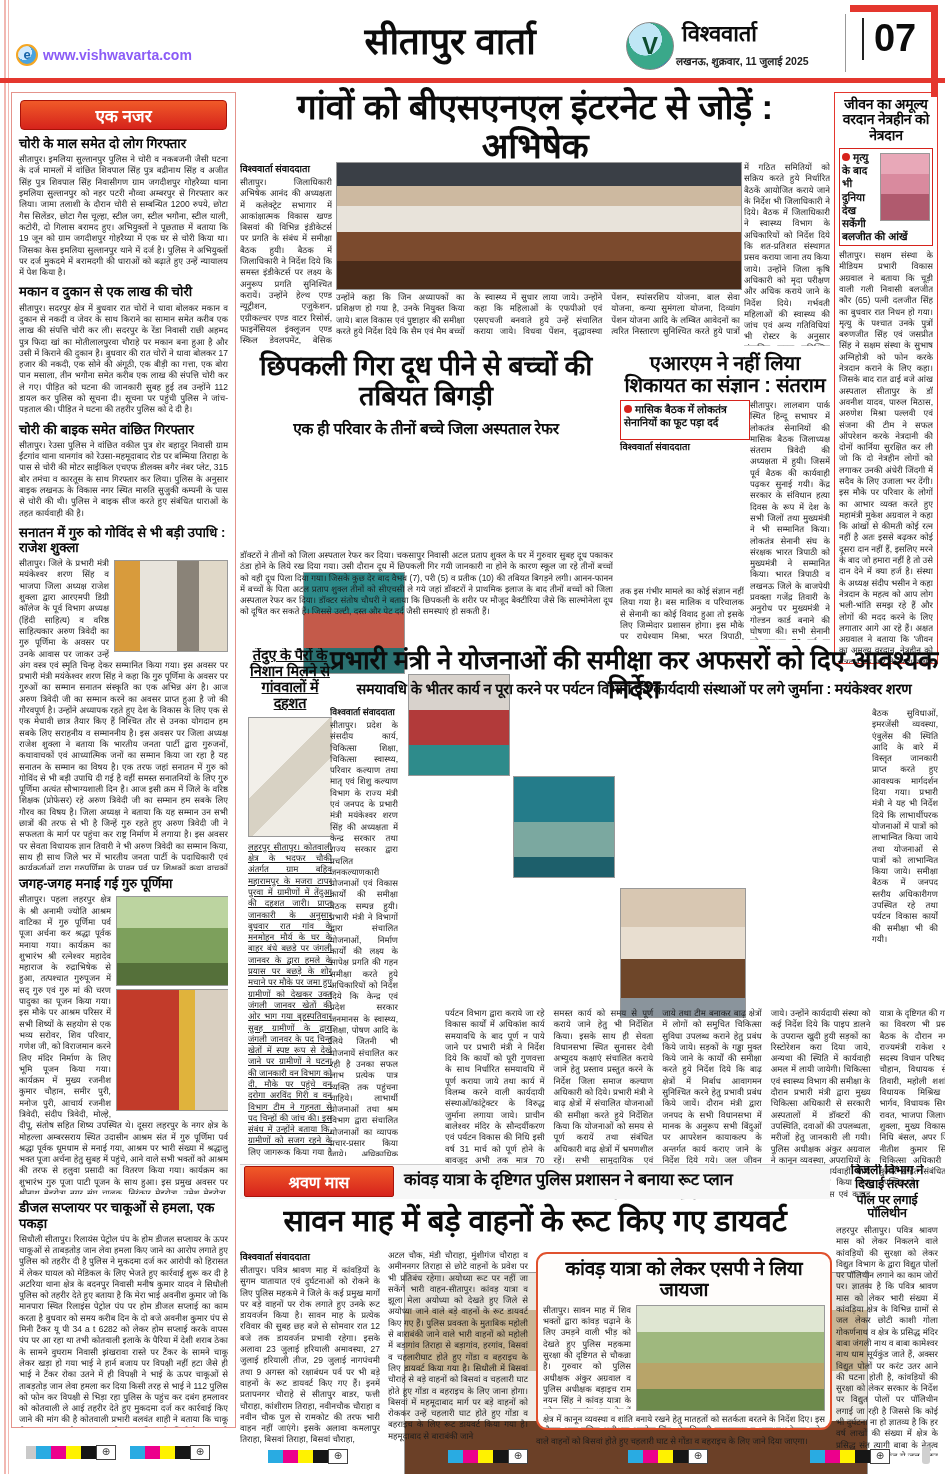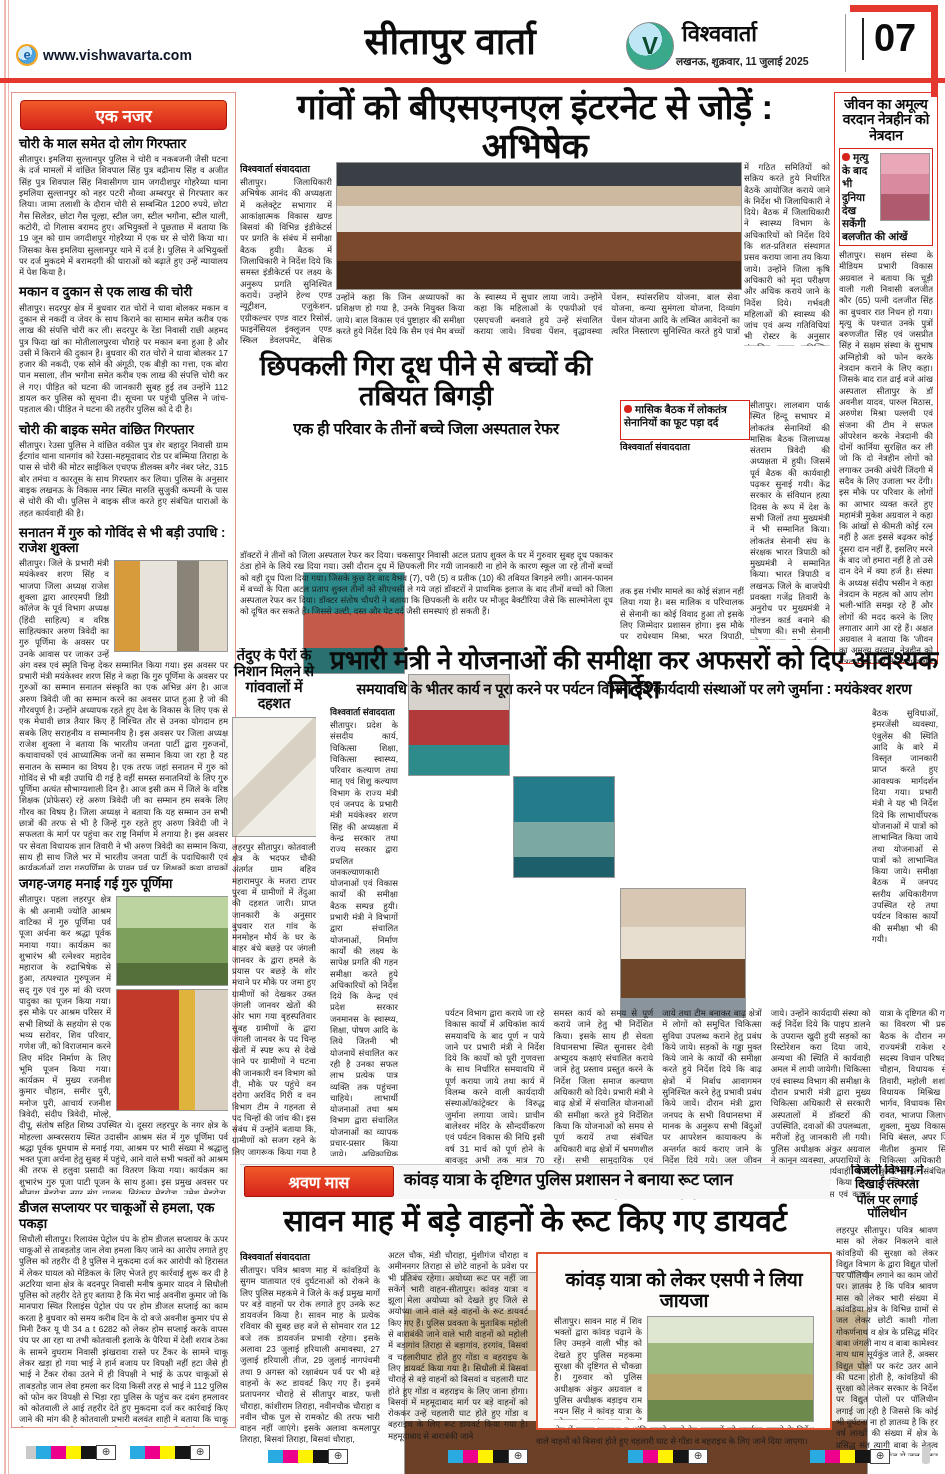--- a/index.html
+++ b/index.html
@@ -40,21 +40,21 @@
 </head>
 <body>
 
 <div class="sheet">
 
   <div class="abs" style="left:4px;top:0;width:2px;height:1474px;background:#f2b8b2;"></div>
   <div class="abs" style="left:8px;top:0;width:1px;height:1474px;background:#f2b8b2;"></div>
 
   <div class="abs" style="left:16px;top:44px;display:flex;align-items:center;gap:5px;">
     <span style="display:inline-block;width:18px;height:18px;border-radius:50%;background:radial-gradient(circle at 35% 35%,#cfe9ff 0 45%,#4aa3e0 46% 100%);border:2px solid #f5a623;color:#1663a8;font-weight:bold;font-size:13px;line-height:17px;text-align:center;">e</span>
-    <span style="font-weight:bold;font-size:14px;color:#0f172a;">www.vishwavarta.com</span>
+    <span style="font-weight:bold;font-size:14px;color:#8b5cf6;">www.vishwavarta.com</span>
   </div>
 
   <div class="abs hl center" style="left:300px;top:22px;width:300px;font-size:37px;">सीतापुर वार्ता</div>
 
   <div class="abs" style="left:626px;top:22px;width:46px;height:46px;border-radius:50%;background:radial-gradient(circle at 40% 35%,#bfe6f5 0 40%,#3aa88a 41% 75%,#2d7fb8 76% 100%);border:1px solid #888;color:#0d4d2f;font-weight:bold;font-size:24px;text-align:center;line-height:46px;">V</div>
   <div class="abs hl" style="left:682px;top:22px;font-size:22px;">विश्ववार्ता</div>
   <div class="abs" style="left:676px;top:54px;font-size:10.5px;font-weight:bold;color:#222;">लखनऊ,  शुक्रवार, 11 जुलाई 2025</div>
 
   <div class="abs" style="left:845px;top:14px;width:1px;height:58px;background:#999;"></div>
   <div class="abs" style="left:850px;top:5px;width:88px;height:7px;background:#e4372e;"></div>
@@ -128,20 +128,21 @@
   <div class="abs hl center" style="left:240px;top:420px;width:372px;font-size:15.5px;font-weight:600;">एक ही परिवार के तीनों बच्चे जिला अस्पताल रेफर</div>
 
   <div class="abs photo ph-baby1" style="left:303px;top:444px;width:100px;height:100px;"></div>
   <div class="abs photo ph-baby2" style="left:408px;top:444px;width:100px;height:100px;"></div>
   <div class="abs photo ph-baby3" style="left:513px;top:444px;width:100px;height:100px;"></div>
 
   <div class="abs clip" style="left:240px;top:550px;width:373px;height:90px;">
     <div class="body-txt">डॉक्टरों ने तीनों को जिला अस्पताल रेफर कर दिया। चकसापुर निवासी अटल प्रताप शुक्ल के घर में गुरुवार सुबह दूध पकाकर ठंडा होने के लिये रख दिया गया। उसी दौरान दूध में छिपकली गिर गयी जानकारी ना होने के कारण स्कूल जा रहे तीनों बच्चों को वही दूध पिला दिया गया। जिसके कुछ देर बाद वैभव (7), परी (5) व प्रतीक (10) की तबियत बिगड़ने लगी। आनन-फानन में बच्चों के पिता अटल प्रताप शुक्ल तीनों को सीएचसी ले गये जहां डॉक्टरों ने प्राथमिक इलाज के बाद तीनों बच्चों को जिला अस्पताल रेफर कर दिया। डॉक्टर संतोष चौधरी ने बताया कि छिपकली के शरीर पर मौजूद बैक्टीरिया जैसे कि साल्मोनेला दूध को दूषित कर सकते हैं। जिससे उल्टी, दस्त और पेट दर्द जैसी समस्याएं हो सकती हैं।</div>
   </div>
 
+  <div class="abs hl center" style="left:618px;top:352px;width:214px;font-size:20px;">एआरएम ने नहीं लिया शिकायत का संज्ञान : संतराम</div>
 
   <div class="abs" style="left:620px;top:400px;width:122px;height:34px;border:1.5px solid #d6231c;padding:2px 3px;font-size:10.5px;font-weight:bold;line-height:1.25;">
     <span class="dot"></span><span>मासिक बैठक में लोकतंत्र सेनानियों का फूट पड़ा दर्द</span>
   </div>
   <div class="abs byline" style="left:620px;top:440px;width:122px;">विश्ववार्ता संवाददाता</div>
 
   <div class="abs photo ph-armmeet" style="left:620px;top:454px;width:124px;height:128px;"></div>
 
   <div class="abs clip" style="left:620px;top:586px;width:124px;height:54px;">
     <div class="body-txt">तक इस गंभीर मामले का कोई संज्ञान नहीं लिया गया है। बस मालिक व परिचालक से सेनानी का कोई विवाद हुआ तो इसके लिए जिम्मेदार प्रशासन होगा। इस मौके पर राधेश्याम मिश्रा, भरत त्रिपाठी, रामाराम, रामदुलारे, हाफिजी, संग्राम शुक्ला, नरेश चन्द्र, प्यारेलाल, परशुराम (जिला अध्यक्ष लखीमपुर) समेत जिले भर के लोकतंत्र सेनानी मौजूद रहे।</div>
@@ -153,21 +154,21 @@
 
   <div class="abs clip" style="left:834px;top:92px;width:104px;height:572px;border:1.5px solid #e4372e;padding:4px;box-sizing:border-box;">
     <div class="hl center" style="font-size:14px;">जीवन का अमूल्य वरदान नेत्रहीन को नेत्रदान</div>
     <div style="border:1px solid #d6231c;margin-top:5px;padding:2px;font-size:10.5px;font-weight:bold;line-height:1.25;overflow:hidden;">
       <span class="photo ph-portrait fl-r" style="display:block;width:48px;height:66px;"></span>
       <span class="dot"></span><span>मृत्यु के बाद भी दुनिया देख सकेंगी बलजीत की आंखें</span>
     </div>
     <div class="body-txt clip" style="margin-top:4px;max-height:432px;">सीतापुर। सक्षम संस्था के मीडियम प्रभारी विकास अग्रवाल ने बताया कि चूड़ी वाली गली निवासी बलजीत कौर (65) पत्नी दलजीत सिंह का बुधवार रात निधन हो गया। मृत्यु के पश्चात उनके पुत्रों बरुणजीत सिंह एवं जसप्रीत सिंह ने सक्षम संस्था के सुभाष अग्निहोत्री को फोन करके नेत्रदान कराने के लिए कहा। जिसके बाद रात ढाई बजे आंख अस्पताल सीतापुर के डॉ अवनीश यादव, पारुल मिठास, अरुणेश मिश्रा पल्लवी एवं संजना की टीम ने सफल ऑपरेशन करके नेत्रदानी की दोनों कार्निया सुरक्षित कर ली जो कि दो नेत्रहीन लोगों को लगाकर उनकी अंधेरी जिंदगी में सदैव के लिए उजाला भर देंगी। इस मौके पर परिवार के लोगों का आभार व्यक्त करते हुए महामंत्री मुकेश अग्रवाल ने कहा कि आंखों से कीमती कोई रत्न नहीं है अतः इससे बढ़कर कोई दूसरा दान नहीं हैं, इसलिए मरने के बाद जो हमारा नहीं है तो उसे दान देने में क्या हर्ज है। संस्था के अध्यक्ष संदीप भसीन ने कहा नेत्रदान के महत्व को आप लोग भली-भांति समझ रहे हैं और लोगों की मदद करने के लिए लगातार आगे आ रहे हैं। अक्षत अग्रवाल ने बताया कि 'जीवन का अमूल्य वरदान, नेत्रहीन को नेत्रदान' के नारे के साथ सक्षम संस्था सदैव नेत्रदान करने के लिए लोगों को प्रेरित करती रहती है। संस्था द्वारा यह 262 वां नेत्रदान कराया गया है।</div>
   </div>
 
-  <div class="abs clip" style="left:232px;top:648px;width:84px;height:508px;">
+  <div class="abs clip" style="left:248px;top:648px;width:84px;height:508px;text-decoration:underline;">
     <div class="hl center" style="font-size:14.5px;">तेंदुए के पैरों के निशान मिलने से गांववालों में दहशत</div>
     <div class="photo ph-paw" style="width:84px;height:118px;margin:5px 0;"></div>
     <div class="body-txt">लहरपुर सीतापुर। कोतवाली क्षेत्र के भदफर चौकी अंतर्गत ग्राम बहिव महारामपुर के मजरा टापर पुरवा में ग्रामीणों में तेंदुआ की दहशत जारी। प्राप्त जानकारी के अनुसार बुधवार रात गांव के मनमोहन मौर्य के घर के बाहर बंधे बछड़े पर जंगली जानवर के द्वारा हमले के प्रयास पर बछड़े के शोर मचाने पर मौके पर जमा हुए ग्रामीणों को देखकर उक्त जंगली जानवर खेतों की ओर भाग गया बृहस्पतिवार सुबह ग्रामीणों के द्वारा जंगली जानवर के पद चिन्ह खेतों में स्पष्ट रूप से देखे जाने पर ग्रामीणों ने घटना की जानकारी वन विभाग को दी, मौके पर पहुंचे वन दरोगा अरविंद गिरी व वन विभाग टीम ने गहनता से पद चिन्हों की जांच की। इस संबंध में उन्होंने बताया कि, ग्रामीणों को सजग रहने के लिए जागरूक किया गया है और उक्त पद चिन्ह काफी छोटे हैं जो की हिंसक जंगली जानवर तेंदुए के नहीं प्रतीत हो रहे हैं। इस संबंध में रोहित, संदीप, रामप्रताप, ललित, मनोज, श्रीकांत, तीरथ, नीरज, विनोद आदि ने बताया कि जंगली जानवर तेंदुए की आहट से ग्रामीण भयभीत हैं जिसके चलते वह फसलों की न तो रखवाली कर पा रहे हैं और ना ही पशुओं के लिए चारा लेने खेतों पर जा पा रहे हैं, वहीं जंगली जानवर के आतंक से पशुओं को चरने के लिए भी नहीं भेजा जा रहा है, ग्रामीणों ने बताया कि तेंदुए के पहले गांव का जनजीवन अस्त-व्यस्त है।</div>
   </div>
 
   <div class="abs hl center" style="left:330px;top:646px;width:608px;font-size:26px;">प्रभारी मंत्री ने योजनाओं की समीक्षा कर अफसरों को दिए आवश्यक निर्देश</div>
   <div class="abs hl center" style="left:330px;top:682px;width:608px;font-size:14.5px;font-weight:600;">समयावधि के भीतर कार्य न पूरा करने पर पर्यटन विभाग की कार्यदायी संस्थाओं पर लगे जुर्माना : मयंकेश्वर शरण</div>
 
   <div class="abs clip" style="left:330px;top:706px;width:68px;height:450px;">
     <div class="byline" style="font-size:8.8px;">विश्ववार्ता संवाददाता</div>
@@ -192,21 +193,21 @@
 
   <div class="abs clip" style="left:240px;top:1250px;width:140px;height:198px;">
     <div class="byline">विश्ववार्ता संवाददाता</div>
     <div class="body-txt">सीतापुर। पवित्र श्रावण माह में कांवड़ियों के सुगम यातायात एवं दुर्घटनाओं को रोकने के लिए पुलिस महकमे ने जिले के कई प्रमुख मार्गों पर बड़े वाहनों पर रोक लगाते हुए उनके रूट डायवर्जन किया है। सावन माह के प्रत्येक रविवार की सुबह छह बजे से सोमवार रात 12 बजे तक डायवर्जन प्रभावी रहेगा। इसके अलावा 23 जुलाई हरियाली अमावस्या, 27 जुलाई हरियाली तीज, 29 जुलाई नागपंचमी तथा 9 अगस्त को रक्षाबंधन पर्व पर भी बड़े वाहनों के रूट डायवर्ट किए गए हैं। इनमें प्रतापनगर चौराहे से सीतापुर बाडर, फत्ती चौराहा, कांशीराम तिराहा, नवीनचौक चौराहा व नवीन चौक पुल से रामकोट की तरफ भारी वाहन नहीं जाएंगे। इसके अलावा कमलापुर तिराहा, बिसवां तिराहा, बिसवां चौराहा,</div>
   </div>
   <div class="abs clip" style="left:388px;top:1250px;width:140px;height:198px;">
     <div class="body-txt">अटल चौक, मंडी चौराहा, मुंशीगंज चौराहा व अमीननगर तिराहा से छोटे वाहनों के प्रवेश पर भी प्रतिबंध रहेगा। अयोध्या रूट पर नहीं जा सकेंगे भारी वाहन-सीतापुर। कांवड़ यात्रा व झूला मेला अयोध्या को देखते हुए जिले से अयोध्या जाने वाले बड़े वाहनों के रूट डायवर्ट किए गए हैं। पुलिस प्रवक्ता के मुताबिक महोली से बाराबंकी जाने वाले भारी वाहनों को महोली में बड़ागांव तिराहा से बड़ागांव, हरगांव, बिसवां व चहलारीघाट होते हुए गोंडा व बहराइच के लिए डायवर्ट किया गया है। सिधौली में बिसवां चौराहे से बड़े वाहनों को बिसवां व चहलारी घाट होते हुए गोंडा व बहराइच के लिए जाना होगा। बिसवां में महमूदाबाद मार्ग पर बड़े वाहनों को रोककर उन्हें चहलारी घाट होते हुए गोंडा व बहराइच के लिए रूट डायवर्ट किया गया है। महमूदाबाद से बाराबंकी जाने</div>
   </div>
   <div class="abs body-txt" style="left:536px;top:1436px;width:296px;">वाले वाहनों को बिसवां होते हुए चहलारी घाट से गोंडा व बहराइच के लिए जाने दिया जाएगा।</div>
 
-  <div class="abs clip" style="left:536px;top:1252px;width:296px;height:178px;border:2px solid #e0512d;border-radius:1px;padding:16px;box-sizing:border-box;background:#fffdfb;">
+  <div class="abs clip" style="left:536px;top:1252px;width:296px;height:178px;border:2px solid #e0512d;border-radius:11px;padding:5px;box-sizing:border-box;background:#fffdfb;">
     <div class="hl center" style="font-size:19px;">कांवड़ यात्रा को लेकर एसपी ने लिया जायजा</div>
     <div style="display:flex;gap:5px;margin-top:4px;">
       <div class="body-txt clip" style="width:88px;height:104px;">सीतापुर। सावन माह में शिव भक्तों द्वारा कांवड़ चढ़ाने के लिए उमड़ने वाली भीड़ को देखते हुए पुलिस महकमा सुरक्षा की दृष्टिगत से चौकन्ना है। गुरुवार को पुलिस अधीक्षक अंकुर अग्रवाल व पुलिस अधीक्षक बड़ाइच राम नयन सिंह ने कांवड़ यात्रा के मद्देनजर थानगांव थाना क्षेत्र में स्थित कछ्लारी घाट पर यातायात व रूट व्यवस्था, पार्किंग व मन्दिर का निरीक्षण किया। एसपी ने व्यवस्था में कोई भी कोताही न बरतने के निर्देश दिए।</div>
       <div class="photo ph-sp" style="flex:1;height:104px;"></div>
     </div>
     <div class="body-txt clip" style="margin-top:3px;height:28px;">क्षेत्र में कानून व्यवस्था व शांति बनाये रखने हेतु मातहतों को सतर्कता बरतने के निर्देश दिए। इस दौरान अपर पुलिस अधीक्षक आलोक सिंह, क्षेत्राधिकारी महमूदाबाद व थानाध्यक्ष रेउसा समेत पुलिस फोर्स मौजूद रहा।</div>
   </div>
 
   <div class="abs clip" style="left:836px;top:1164px;width:102px;height:292px;">
     <div class="hl center" style="font-size:12.5px;">बिजली विभाग ने दिखाई तत्परता</div>

